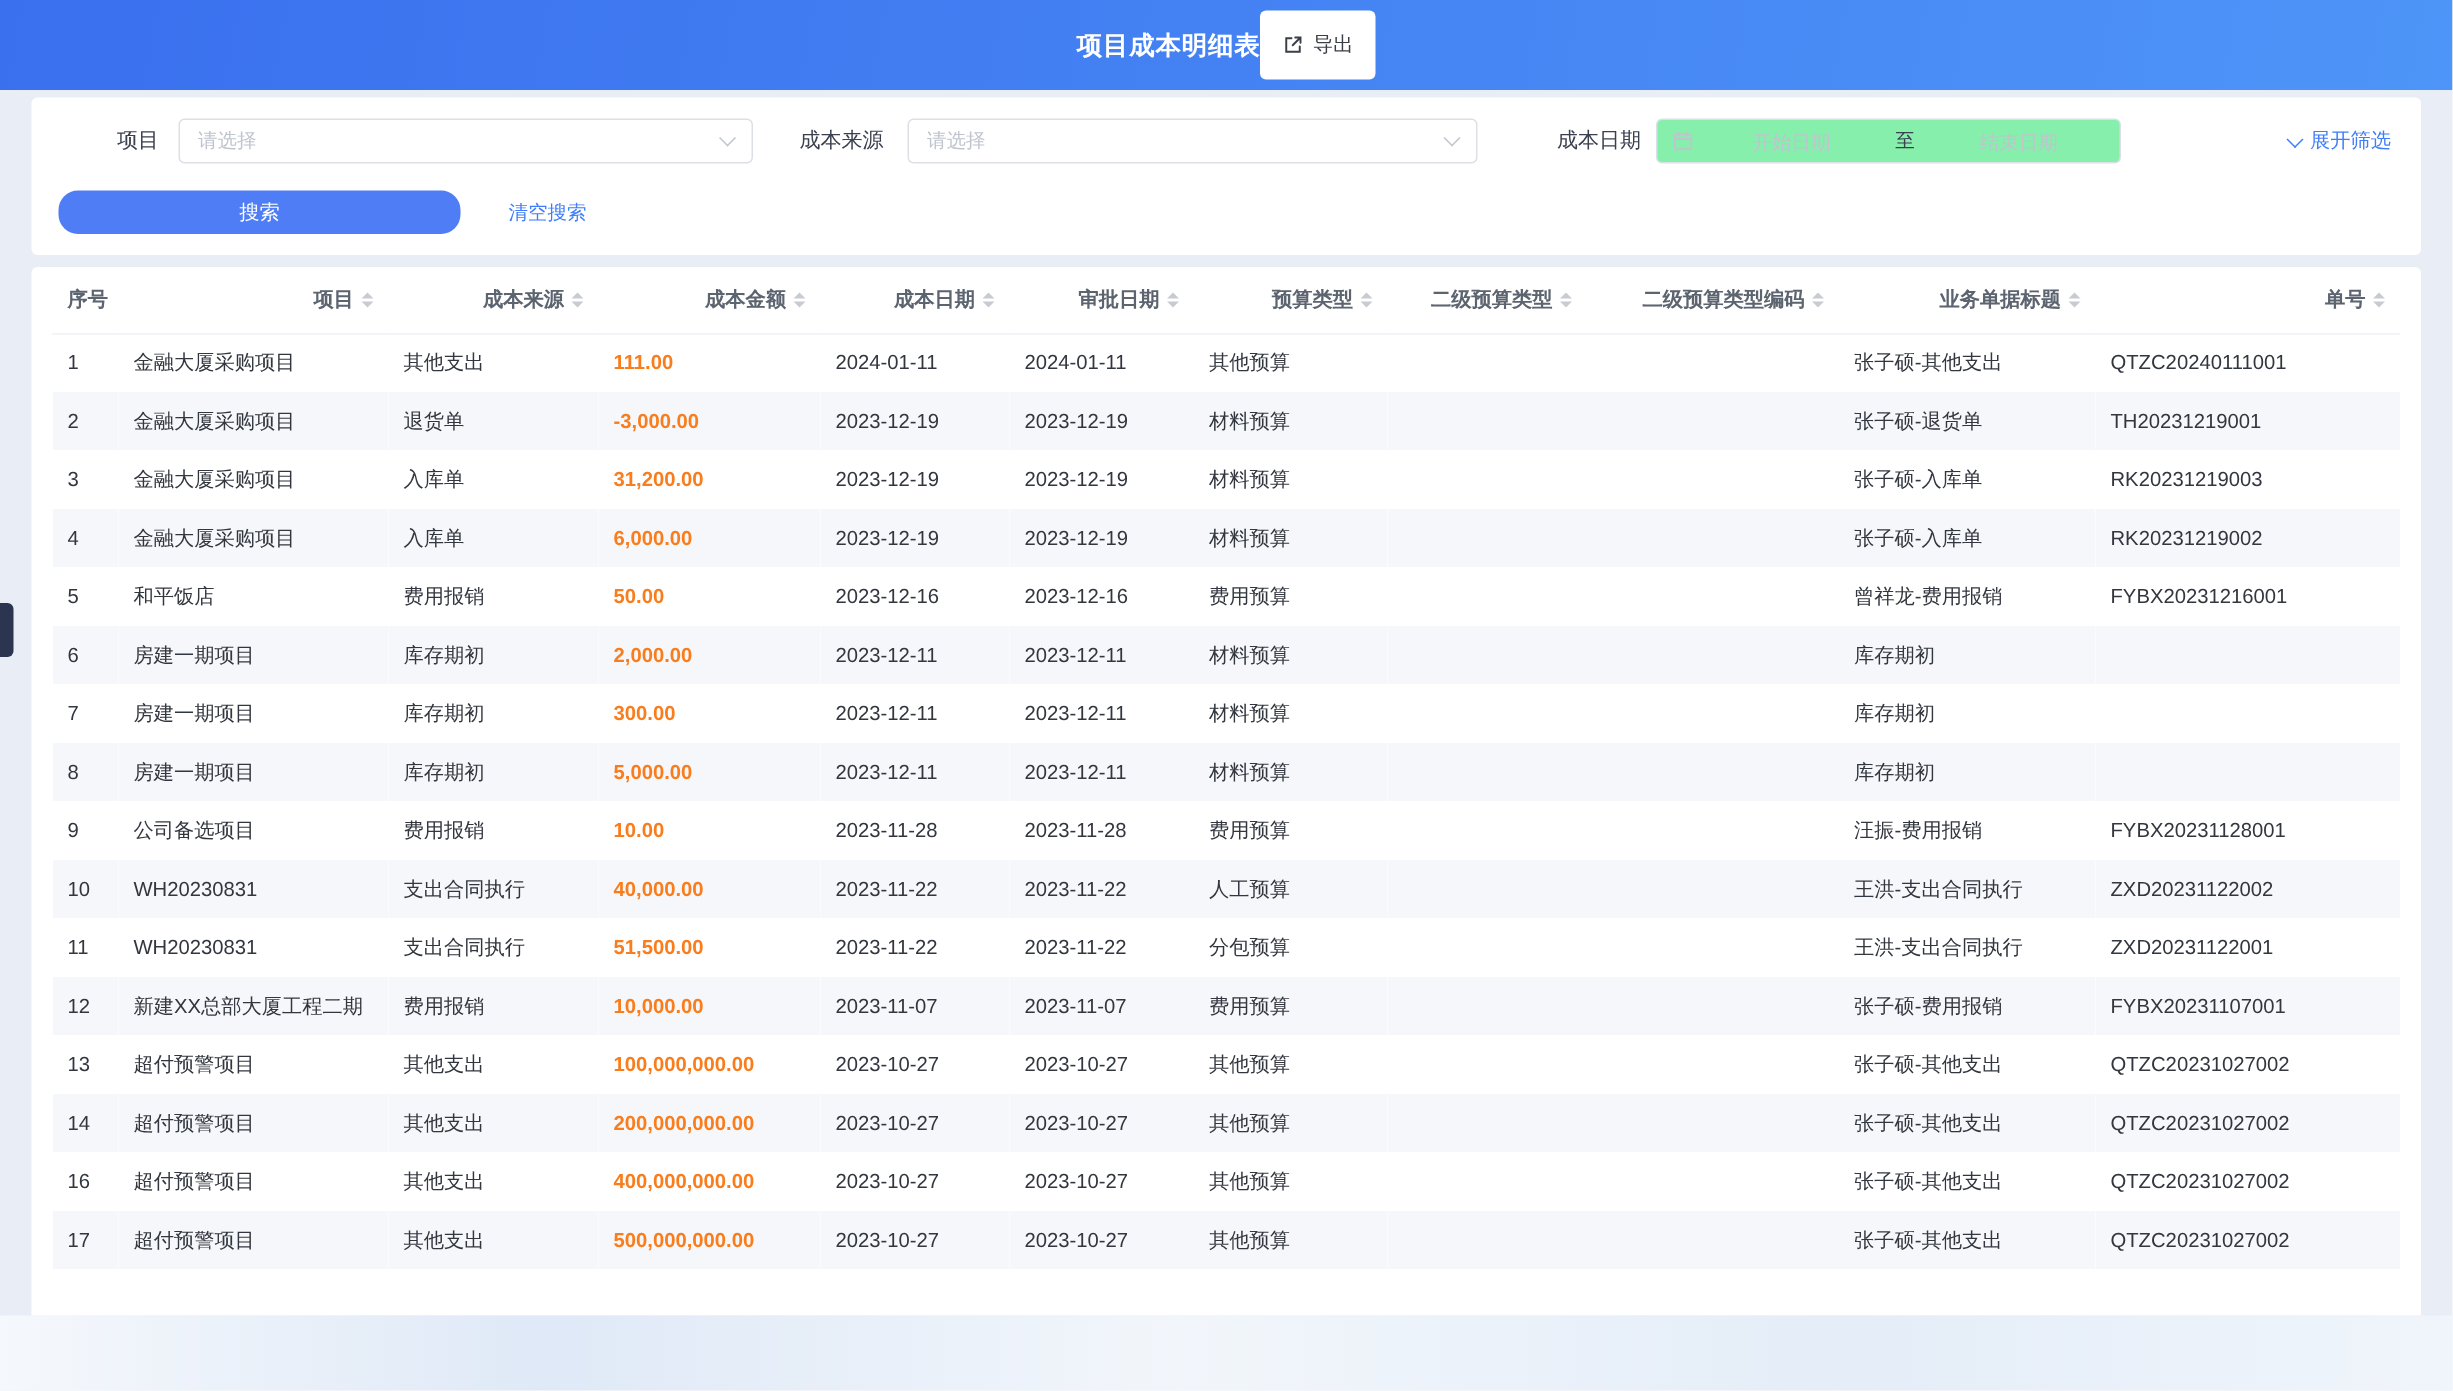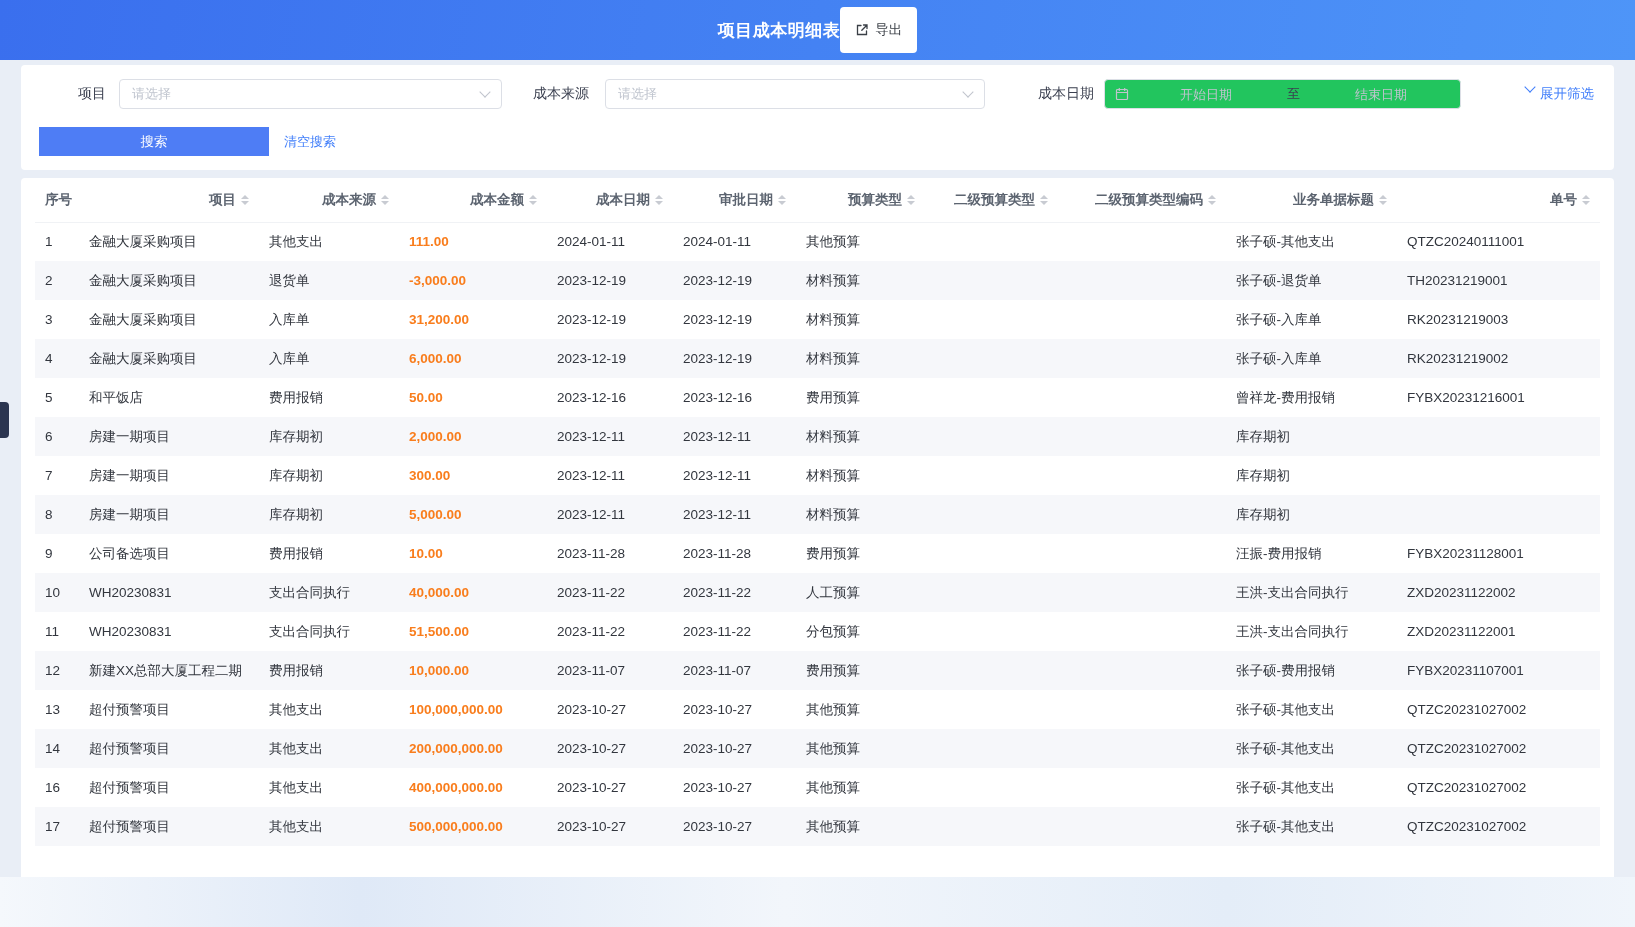--- a/index.html
+++ b/index.html
@@ -34,38 +34,38 @@
     display:flex;align-items:center;justify-content:space-between;
     padding:0 12px;cursor:pointer;
   }
   .sel-project{width:383px}
   .sel-source{width:380px}
   .placeholder{color:#bfc4ce;font-size:13px}
   .chev{width:8px;height:8px;border-right:1.5px solid #c0c4cc;border-bottom:1.5px solid #c0c4cc;
         transform:rotate(45deg);margin-top:-4px;flex:none}
   .chev.blue{border-color:#3f7dfa;margin-top:-2px}
   .date-range{
-    height:30px;width:357px;border:1px solid #dcdfe6;border-radius:4px;
-    display:flex;align-items:center;padding:0 10px;gap:4px;background:#22c55e;
+    height:30px;width:310px;border:1px solid #dcdfe6;border-radius:4px;
+    display:flex;align-items:center;padding:0 10px;gap:4px;background:#86efac;
   }
   .date-range input{
     border:none;outline:none;flex:1;min-width:0;text-align:center;
     font-size:13px;color:#333;background:transparent;font-family:inherit;
   }
   .date-range input::placeholder{color:#bfc4ce}
   .to-sep{font-size:13px;color:#3b4050;padding:0 8px}
   .cal-icon{display:flex;align-items:center;margin-right:4px}
-  .expand{margin-left:auto;color:#3f7dfa;font-size:13.5px;display:flex;align-items:flex-start;gap:6px;
+  .expand{margin-left:auto;color:#3f7dfa;font-size:13.5px;display:flex;align-items:center;gap:6px;
           cursor:pointer;text-decoration:none;white-space:nowrap}
   .filter-actions{display:flex;align-items:center;padding:18px 0 0 18px}
   .search-btn{
-    width:230px;height:29px;background:#4e7df5;color:#fff;border:none;border-radius:0;
+    width:268px;height:29px;background:#4e7df5;color:#fff;border:none;border-radius:13px;
     font-size:13.5px;cursor:pointer;font-family:inherit;
   }
-  .clear-link{margin-left:15px;color:#3f7dfa;font-size:13px;cursor:pointer;text-decoration:none}
+  .clear-link{margin-left:32px;color:#3f7dfa;font-size:13px;cursor:pointer;text-decoration:none}
   
   .table-card{
     margin:8px 21px 0;background:#fff;border-radius:4px 4px 0 0;
     height:699px;overflow:hidden;padding:0 14px;
   }
   table{width:100%;border-collapse:collapse;table-layout:fixed}
   thead th{
     height:44px;text-align:right;padding:0 10px;font-size:13.5px;color:#5c6470;
     font-weight:600;border-bottom:1px solid #f0f2f5;white-space:nowrap;overflow:hidden;
   }

